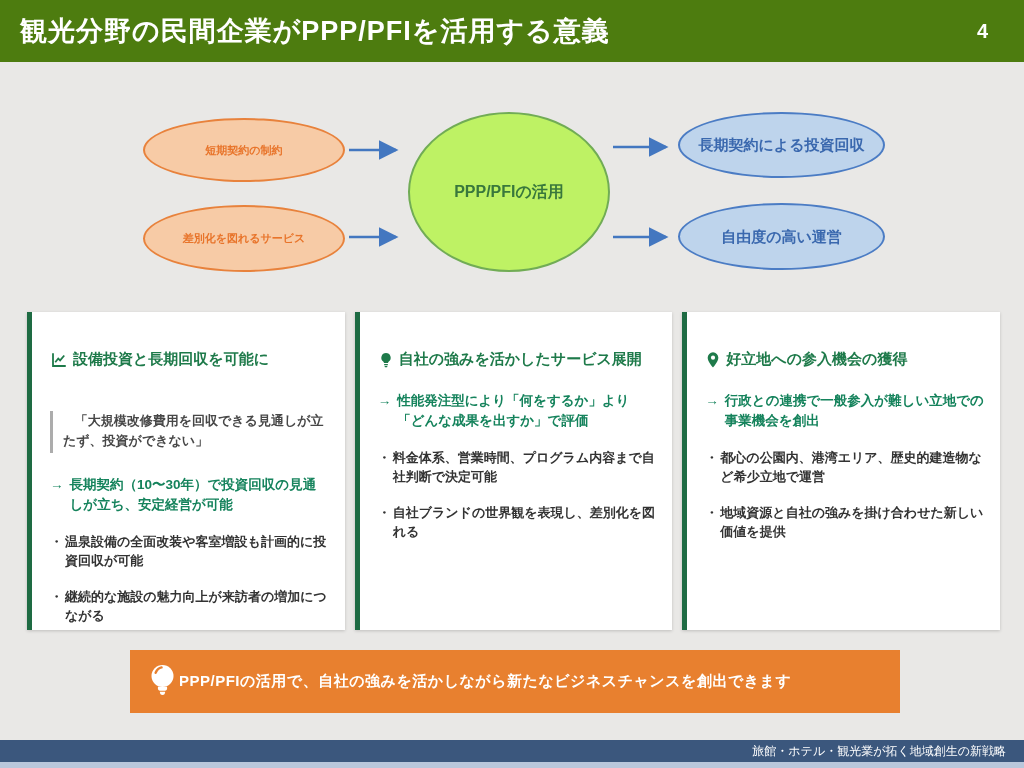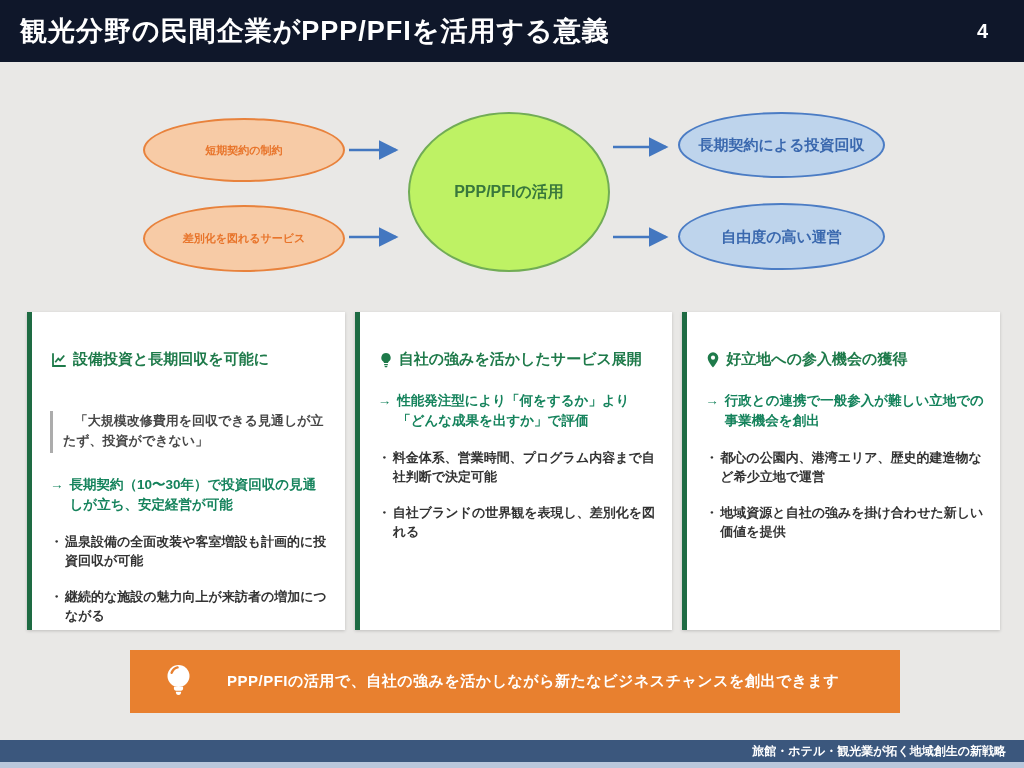--- a/index.html
+++ b/index.html
@@ -1,21 +1,21 @@
 <!DOCTYPE html>
 <html><head>
 <meta charset="utf-8">
 <style>
   * { margin:0; padding:0; box-sizing:border-box; }
   html,body { width:1024px; height:768px; }
   body { font-family:"Liberation Sans","DejaVu Sans",sans-serif; }
   .slide { position:relative; width:1024px; height:768px; background:#E9E8E6; overflow:hidden; }
 
   
-  .header { position:absolute; top:0; left:0; width:1024px; height:62px; background:#0f172a;
+  .header { position:absolute; top:0; left:0; width:1024px; height:62px; background:#4d7c0f;
             display:flex; align-items:center; justify-content:space-between; }
   .header .title { color:#fff; font-size:27px; font-weight:bold; padding-left:20px; letter-spacing:1px; }
   .header .pagenum { color:#fff; font-size:20px; font-weight:bold; padding-right:36px; }
 
   
   .diagram { position:absolute; top:90px; left:0; width:1024px; height:200px; }
   .bubble { position:absolute; display:flex; flex-direction:row; align-items:center; justify-content:center;
             border-radius:50%; text-align:center; font-weight:bold; }
   .bubble span { display:block; line-height:1.85; }
   .bubble.orange { background:#F7CBA6; border:2.5px solid #E8823C; color:#E8742A; font-size:11px; }
@@ -36,27 +36,27 @@
   .card-title svg { flex:0 0 auto; }
   .quote { margin-top:42px; border-left:3px solid #ACACAC; padding-left:10px; color:#474747;
            font-size:13px; font-weight:600; line-height:1.5; text-indent:0.9em; min-height:42px; }
   .point { margin-top:22px; display:flex; gap:6px; color:#15835C; font-size:13.5px; font-weight:bold; line-height:1.5; }
   .point .mk { flex:0 0 auto; }
   .bullet { margin-top:16px; display:flex; gap:2px; color:#333; font-size:13px; font-weight:600; line-height:1.5; }
   .bullet .mk { flex:0 0 auto; }
 
   
   .banner { position:absolute; top:650px; left:130px; width:770px; height:63px; background:#E8802F;
-            display:flex; align-items:center; padding-left:32px; gap:32px; }
+            display:flex; align-items:center; padding-left:16px; gap:0; }
   .banner .txt { color:#fff; font-size:15px; font-weight:bold; letter-spacing:0.5px; }
 
   
   .footer { position:absolute; left:0; bottom:6px; width:1024px; height:22px; background:#3B577D;
             display:flex; align-items:center; justify-content:flex-end; }
-  .footer .txt { color:#fff; font-size:12px; font-weight:bold; padding-right:18px; }
+  .footer .txt { color:#fff; font-size:12px; font-weight:normal; padding-right:18px; }
   .footer-strip { position:absolute; left:0; bottom:0; width:1024px; height:6px; background:#B9C7DB; }
 </style>
 </head>
 <body>
 
 <div class="slide">
 
   <div class="header">
     <div class="title">観光分野の民間企業がPPP/PFIを活用する意義</div>
     <div class="pagenum">4</div>

